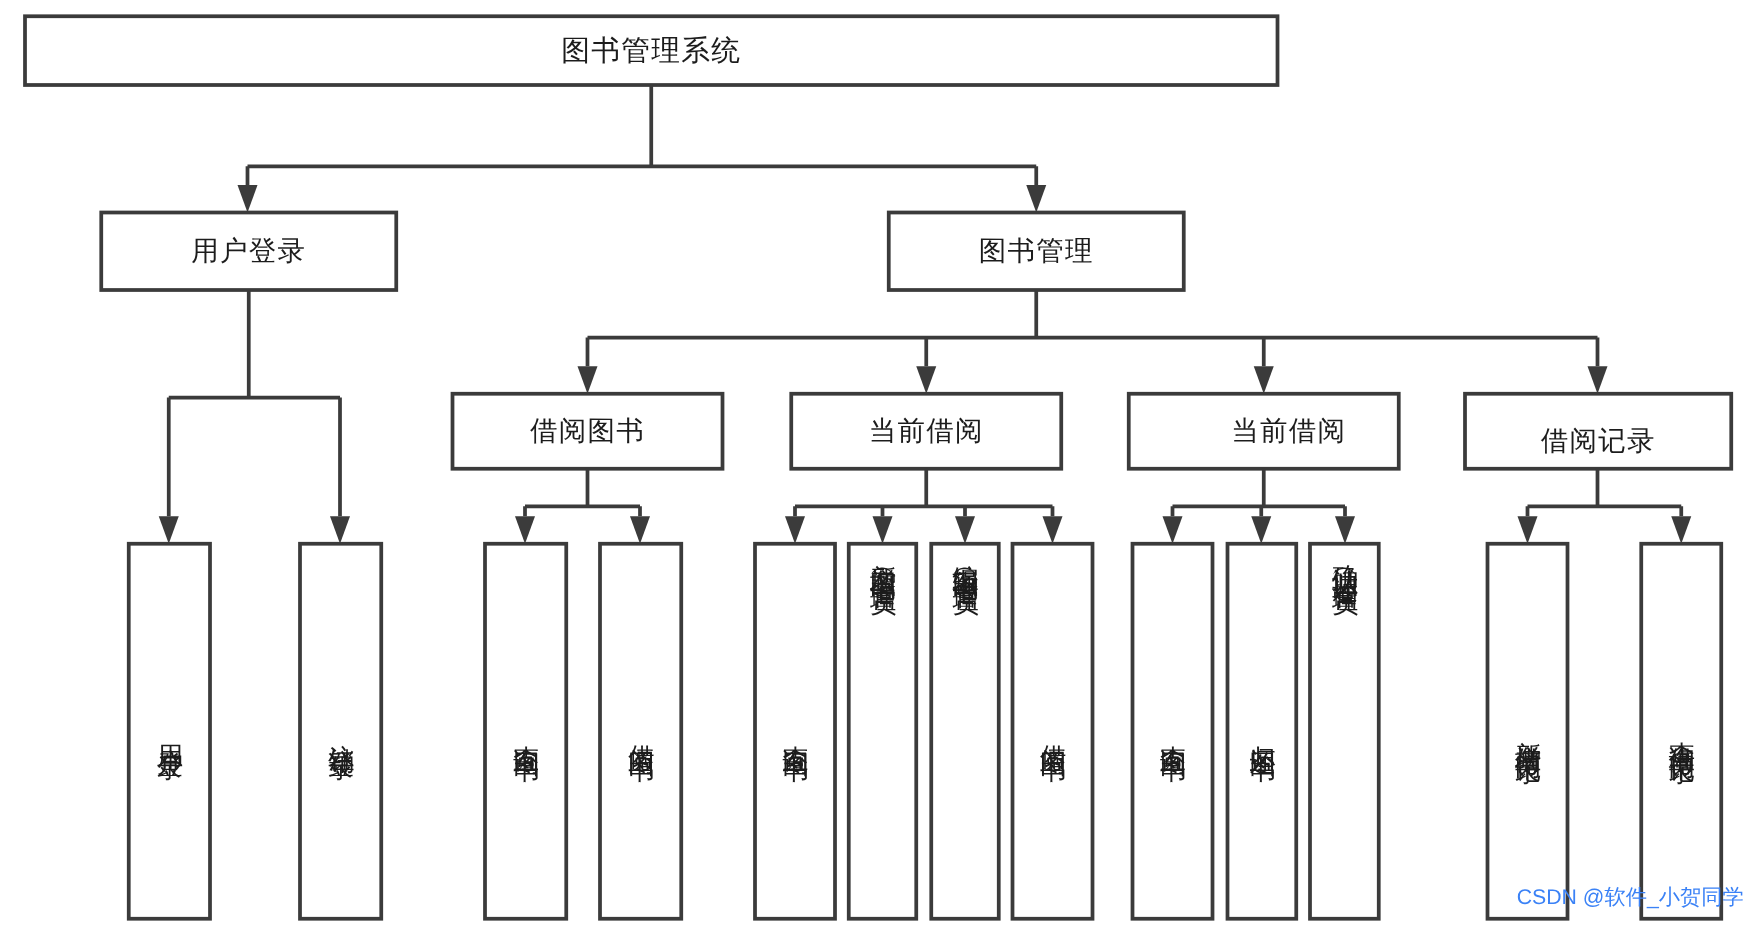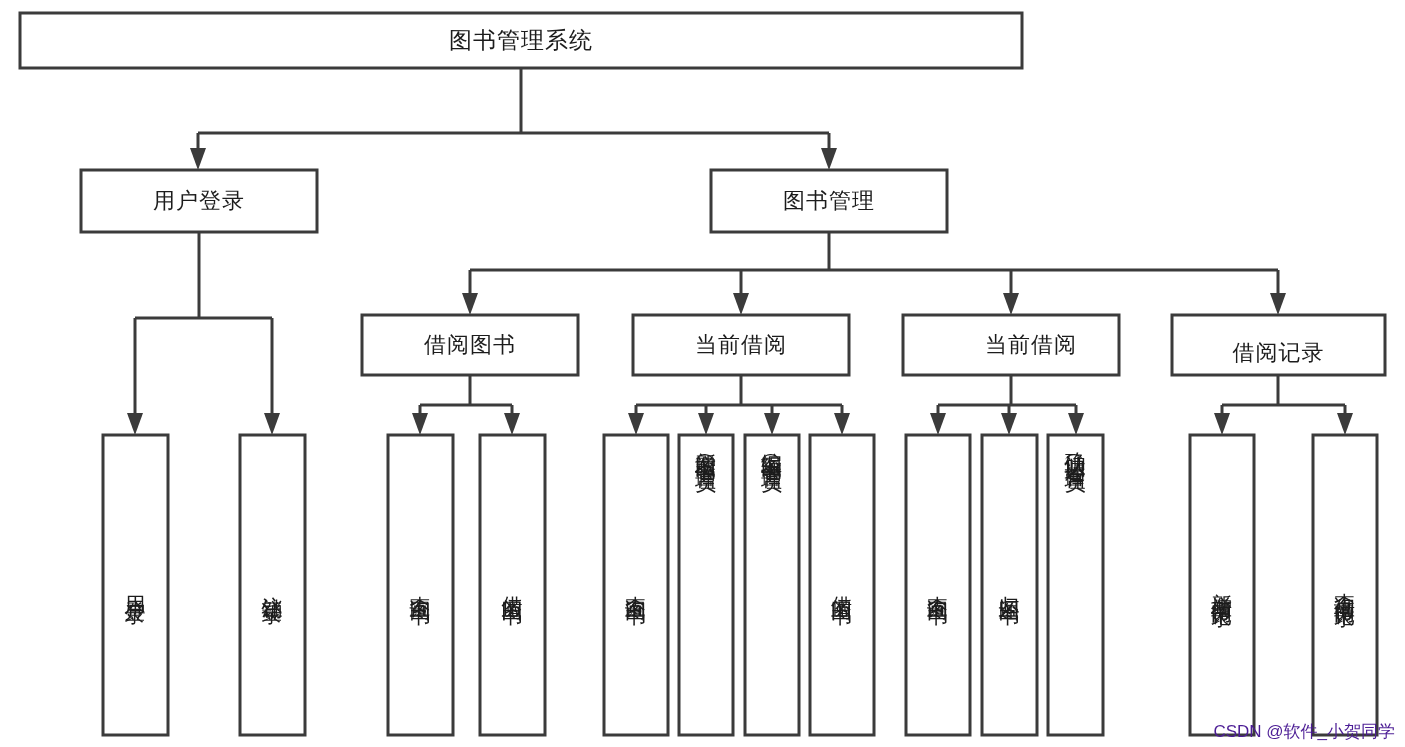--- a/index.html
+++ b/index.html
@@ -71,24 +71,24 @@
     color: #1c1c1c;
     letter-spacing: 1px;
     white-space: nowrap;
   }
   .root-text {
     font-size: 23px;
   }
   .watermark {
     position: absolute;
     right: 10px;
-    bottom: 4px;
+    bottom: 18px;
     font-family: "Liberation Sans", "DejaVu Sans", sans-serif;
     font-size: 17px;
-    color: #4c1d95;
+    color: #3b82f6;
     white-space: nowrap;
     pointer-events: none;
   }
 </style>
 </head>
 <body>
 
 <div id="diagram-root">
 
   <svg class="diagram" viewBox="0 0 1405 747">

